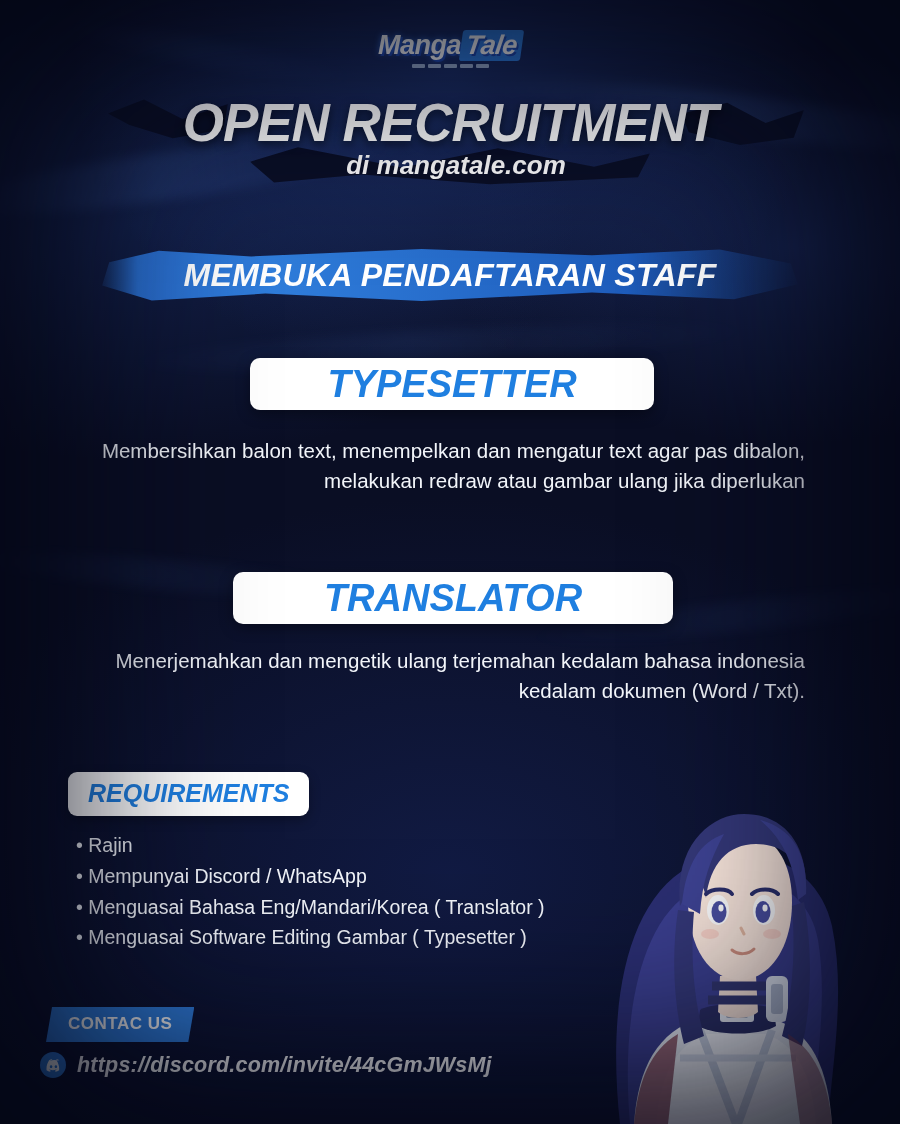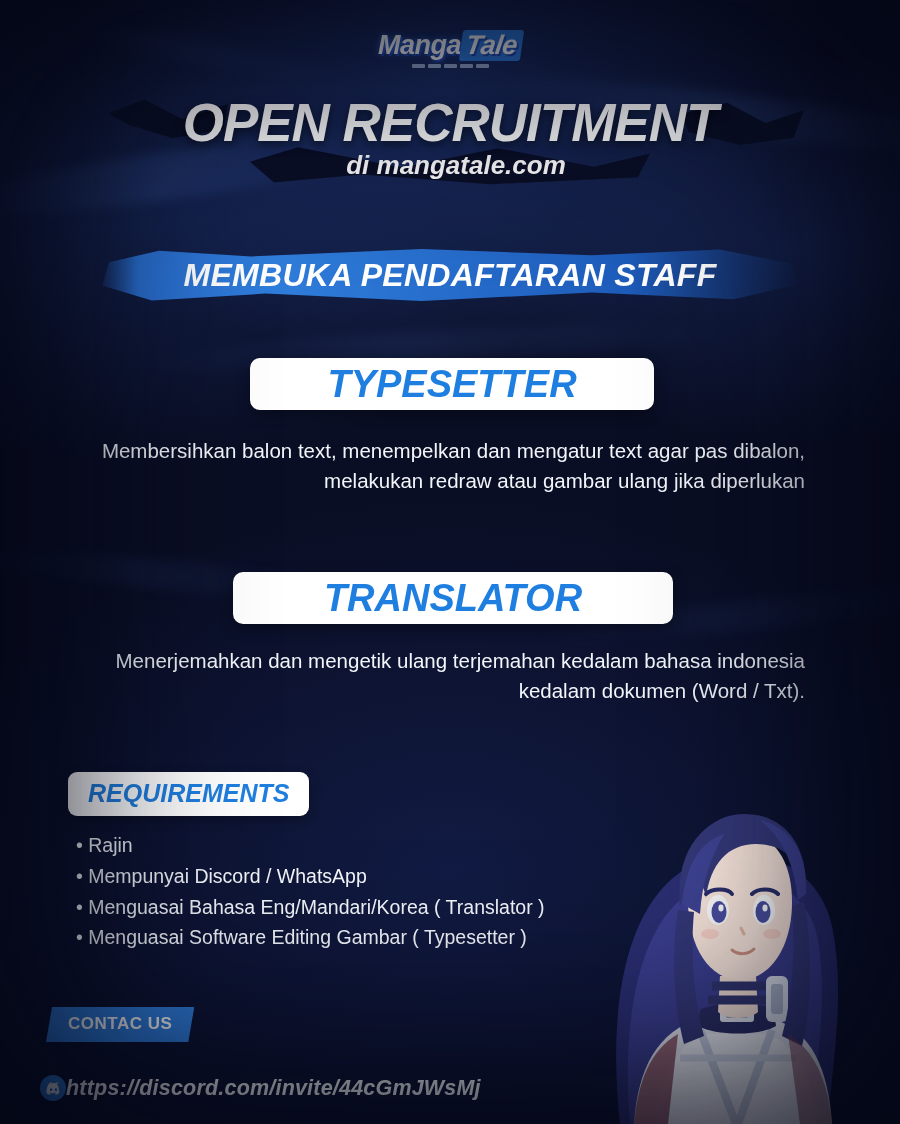--- a/index.html
+++ b/index.html
@@ -125,22 +125,22 @@
   
   .contact-btn {
     position:absolute; left:46px; top:1007px;
     background:#2f7ddb;
     padding:7px 22px 8px;
     font-size:17px; font-weight:bold; color:#ffffff;
     letter-spacing:.5px;
     clip-path:polygon(6px 0, 100% 0, calc(100% - 6px) 100%, 0 100%);
   }
   .discord-row {
-    position:absolute; left:40px; top:1075px;
-    display:flex; align-items:center; text-align:right;
+    position:absolute; left:40px; top:1052px;
+    display:flex; align-items:center; gap:11px;text-align:right;
   }
   .discord-icon {
     width:26px; height:26px; border-radius:50%;
     background:#2f7ddb;
     display:flex; align-items:center; justify-content:center;
   }
   .discord-link {
     font-size:21.5px; font-weight:bold; font-style:italic; color:#ffffff;
     letter-spacing:.2px;
   }

